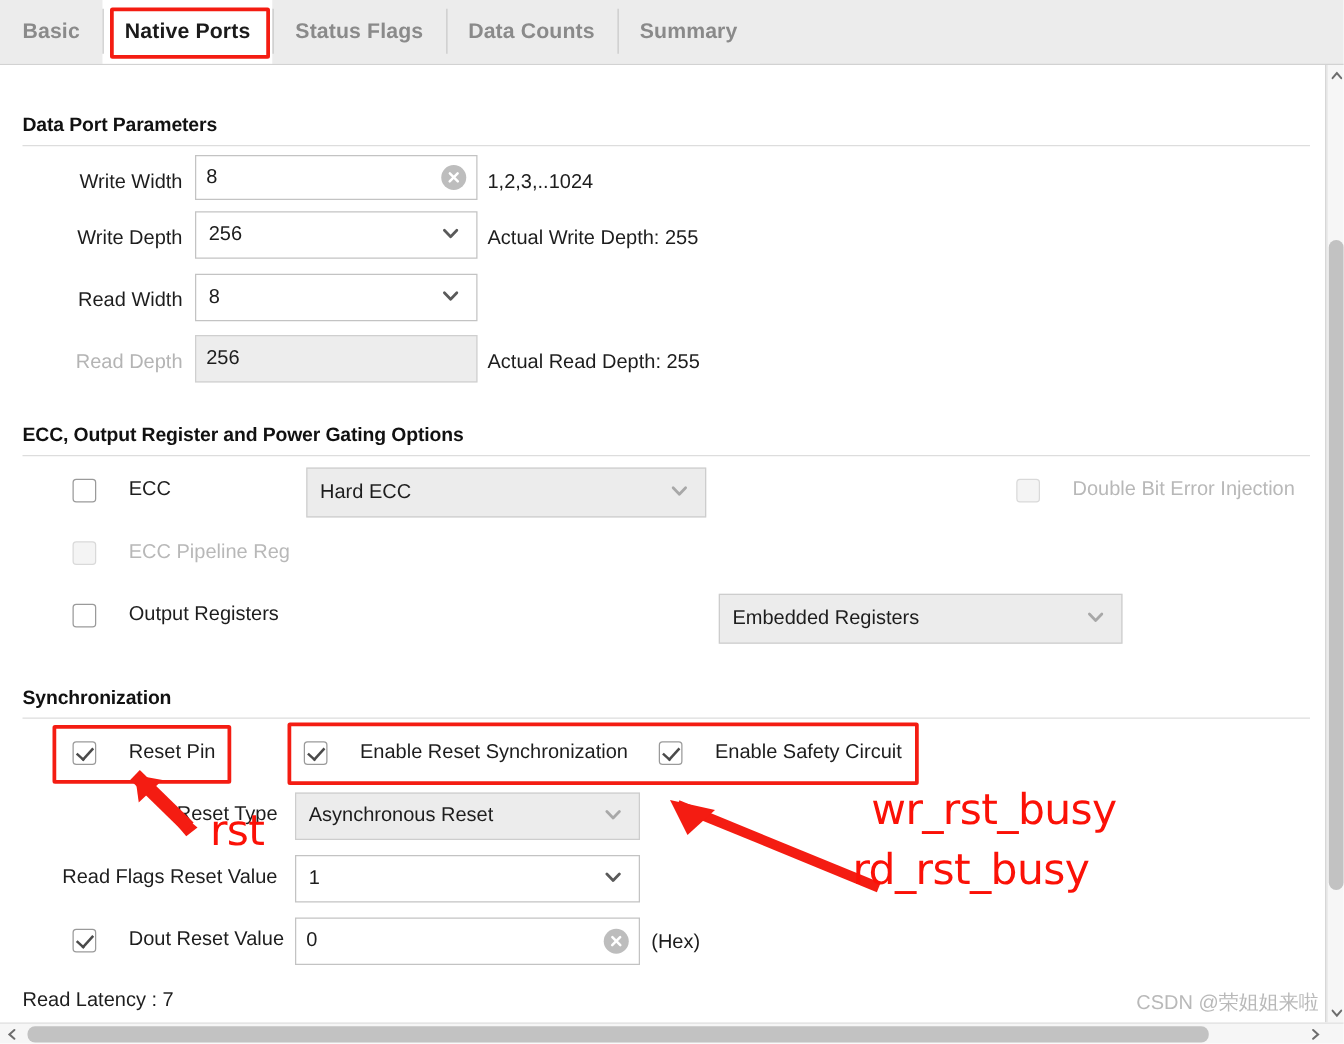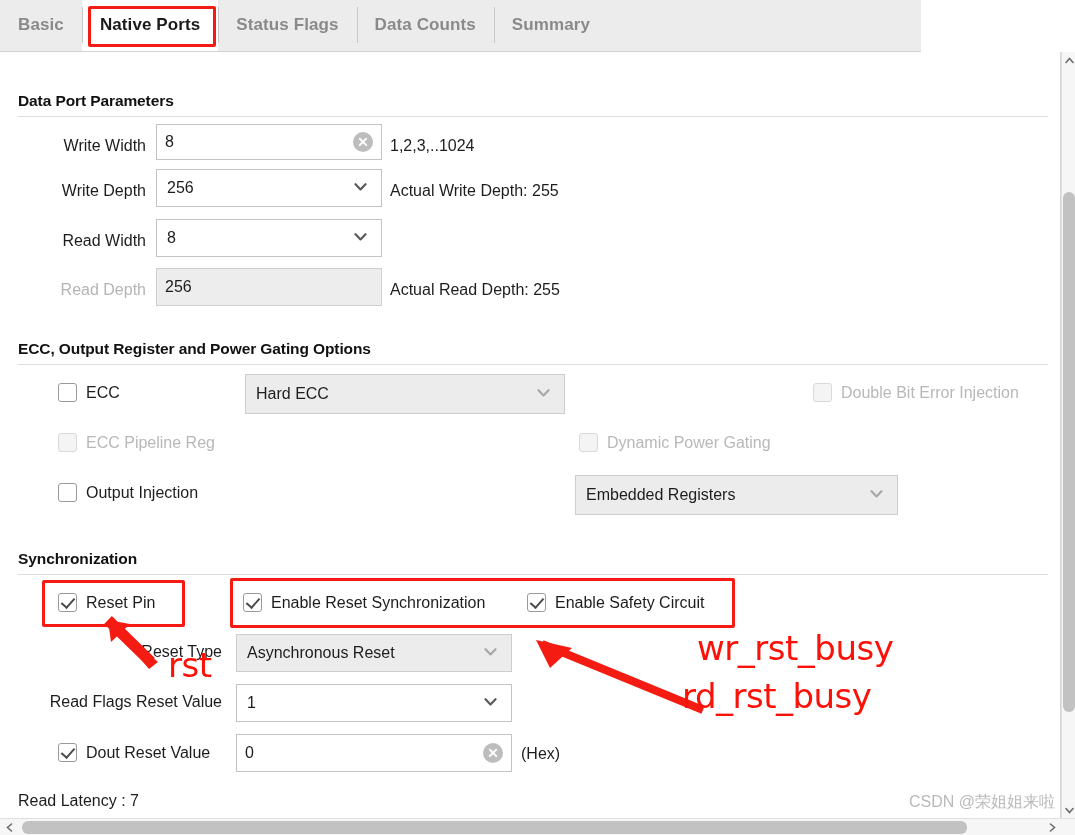--- a/index.html
+++ b/index.html
@@ -15,21 +15,21 @@
     position: relative;
     width: 1075px;
     height: 835px;
     background: #ffffff;
   }
 
   
   .tabbar {
     position: absolute;
     left: 0; top: 0;
-    width: 921px;
+    width: 1075px;
     height: 52px;
     background: #ececec;
     display: flex;
     align-items: flex-end;
     border-bottom: 1px solid #d2d2d2;
   }
   .tab {
     position: relative;
     height: 52px;
     display: flex;
@@ -164,22 +164,22 @@
     right: 14px; top: 50%;
     width: 13px; height: 13px;
     transform: translateY(-60%);
   }
   .chev svg { display:block; width:13px; height:13px; }
 
   
   .cbrow {
     position: absolute;
     display: flex;
-    align-items: center;
-    gap: 9px;
+    align-items: flex-start;
+    gap: 26px;
     white-space: nowrap;
     cursor: pointer;
   }
   .cb {
     width: 19px; height: 19px;
     border: 1.6px solid #9a9a9a;
     border-radius: 3px;
     background: #ffffff;
     position: relative;
     flex: 0 0 auto;
@@ -354,28 +354,24 @@
       </div>
       <div class="cbrow" style="left:813px; top:331px;">
         <span class="cb dim"></span>
         <span class="cb-label dim">Double Bit Error Injection</span>
       </div>
 
       <div class="cbrow" style="left:58px; top:381px;">
         <span class="cb dim"></span>
         <span class="cb-label dim">ECC Pipeline Reg</span>
       </div>
-      <div class="cbrow" style="left:579px; top:381px;">
-        <span class="cb dim"></span>
-        <span class="cb-label dim">Dynamic Power Gating</span>
-      </div>
 
       <div class="cbrow" style="left:58px; top:431px;">
         <span class="cb"></span>
-        <span class="cb-label">Output Injection</span>
+        <span class="cb-label">Output Registers</span>
       </div>
       <div class="sel gray" style="left:575px; top:423px; width:323px; height:40px;">
         <span>Embedded Registers</span>
         <span class="chev">
           <svg viewBox="0 0 13 13">
               <path d="M1.5 4 L6.5 9.2 L11.5 4" stroke="#a8a8a8" stroke-width="2.2" fill="none" stroke-linecap="round" stroke-linejoin="round"></path>
             </svg>
         </span>
       </div>
 

